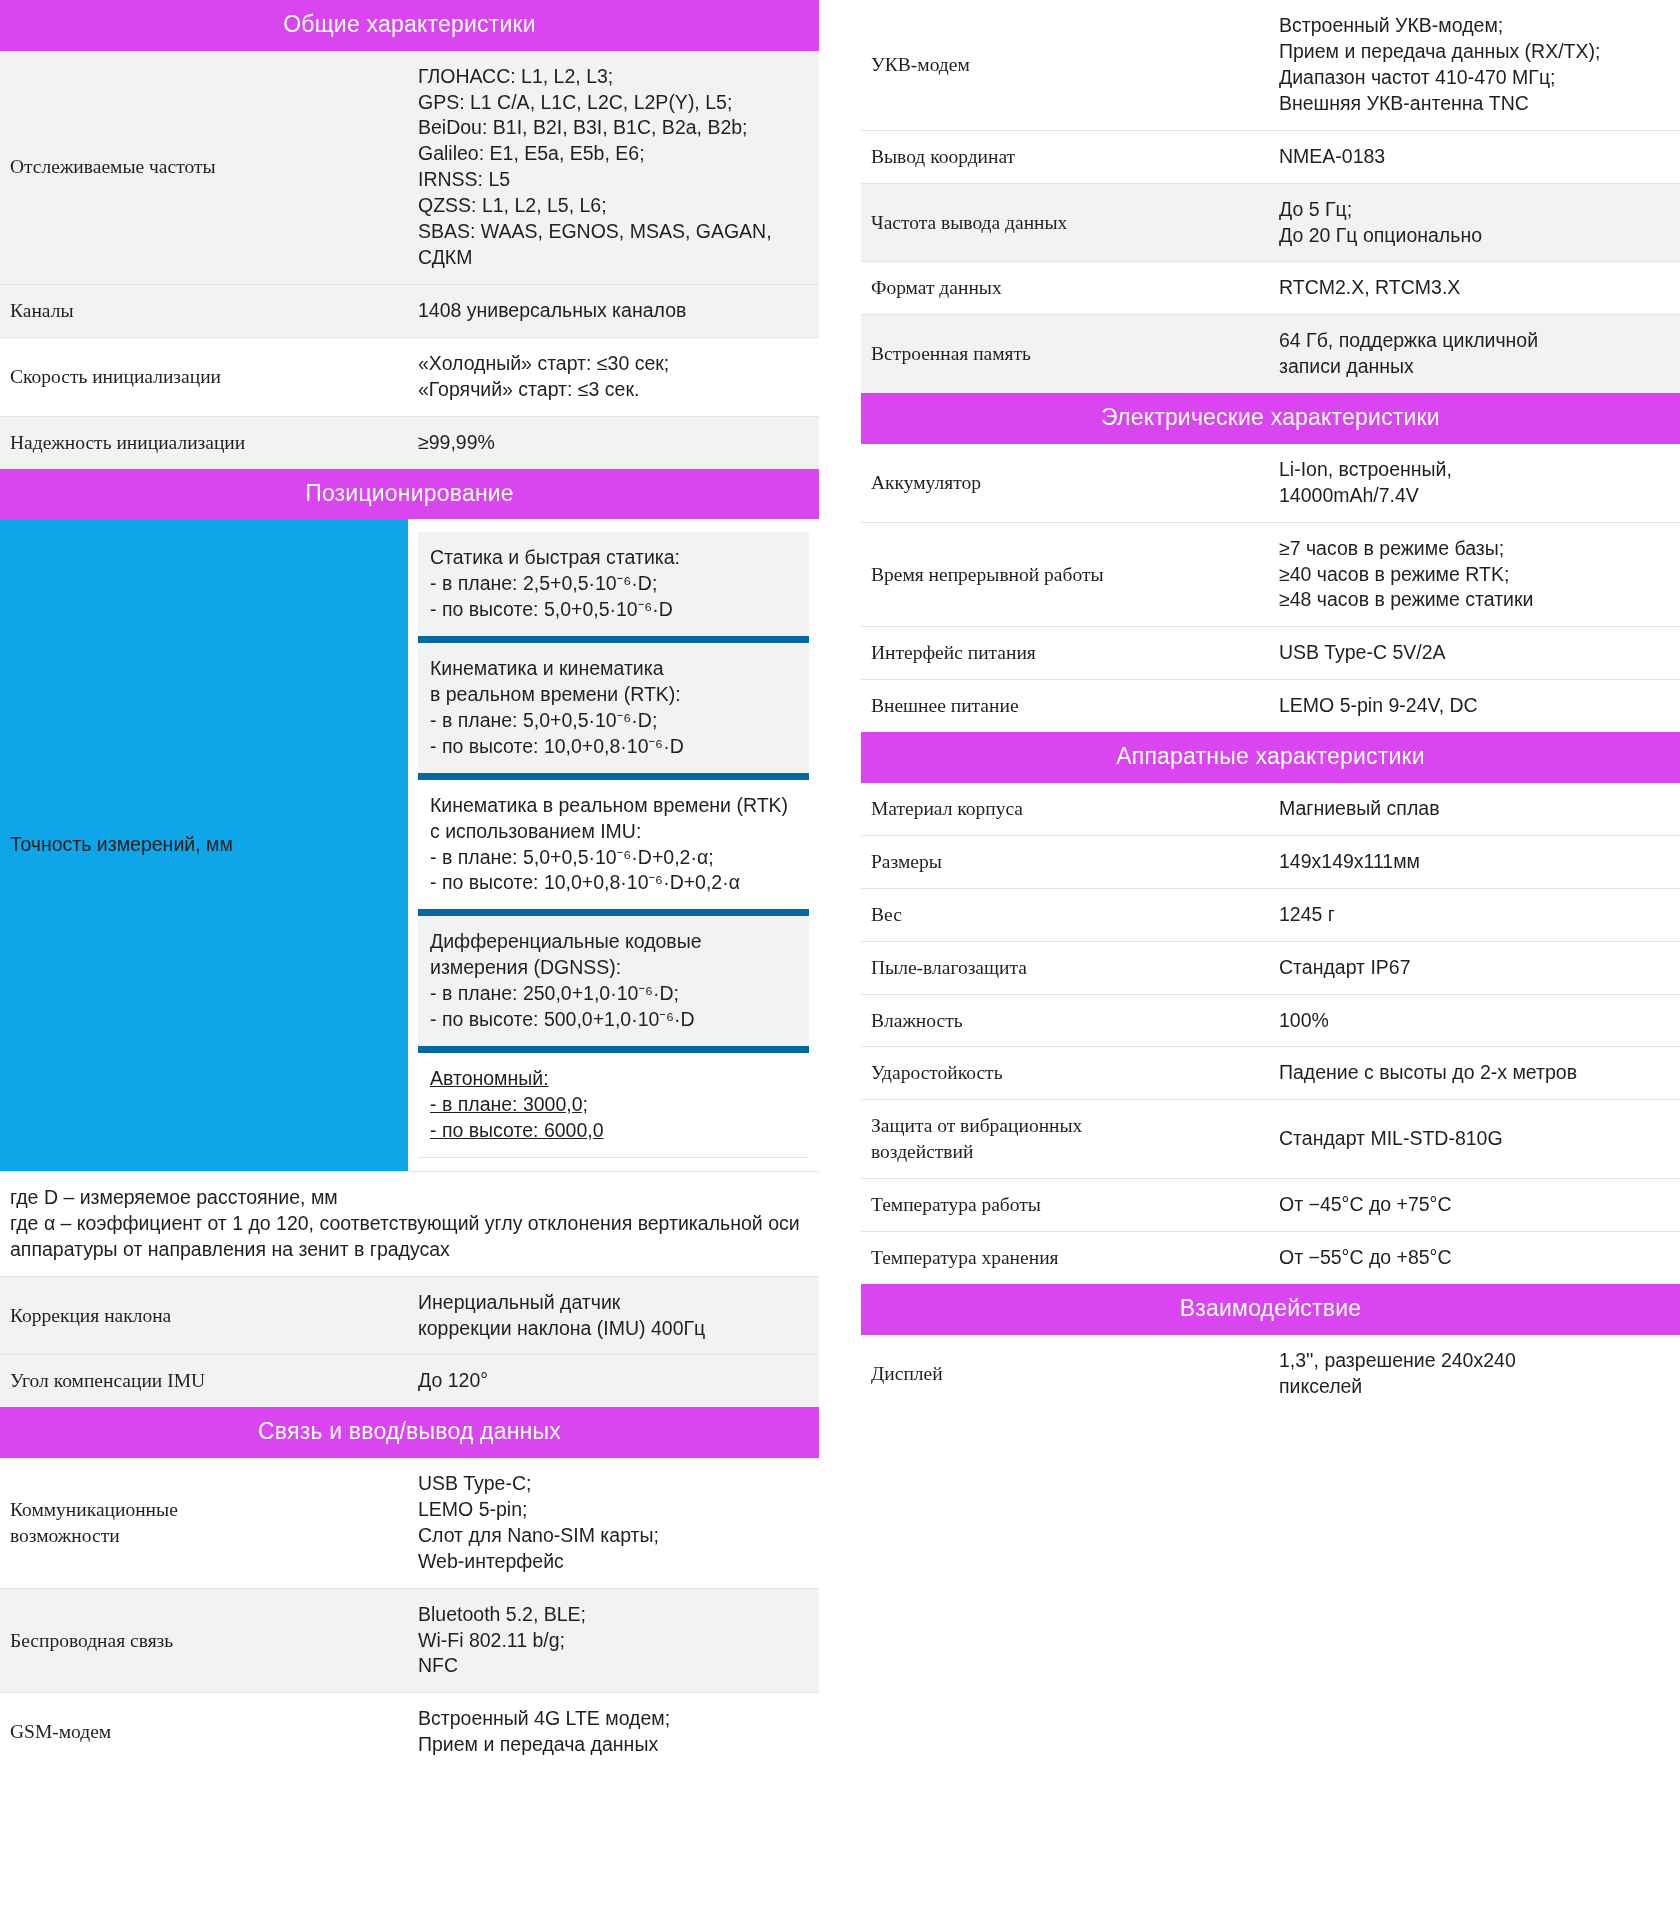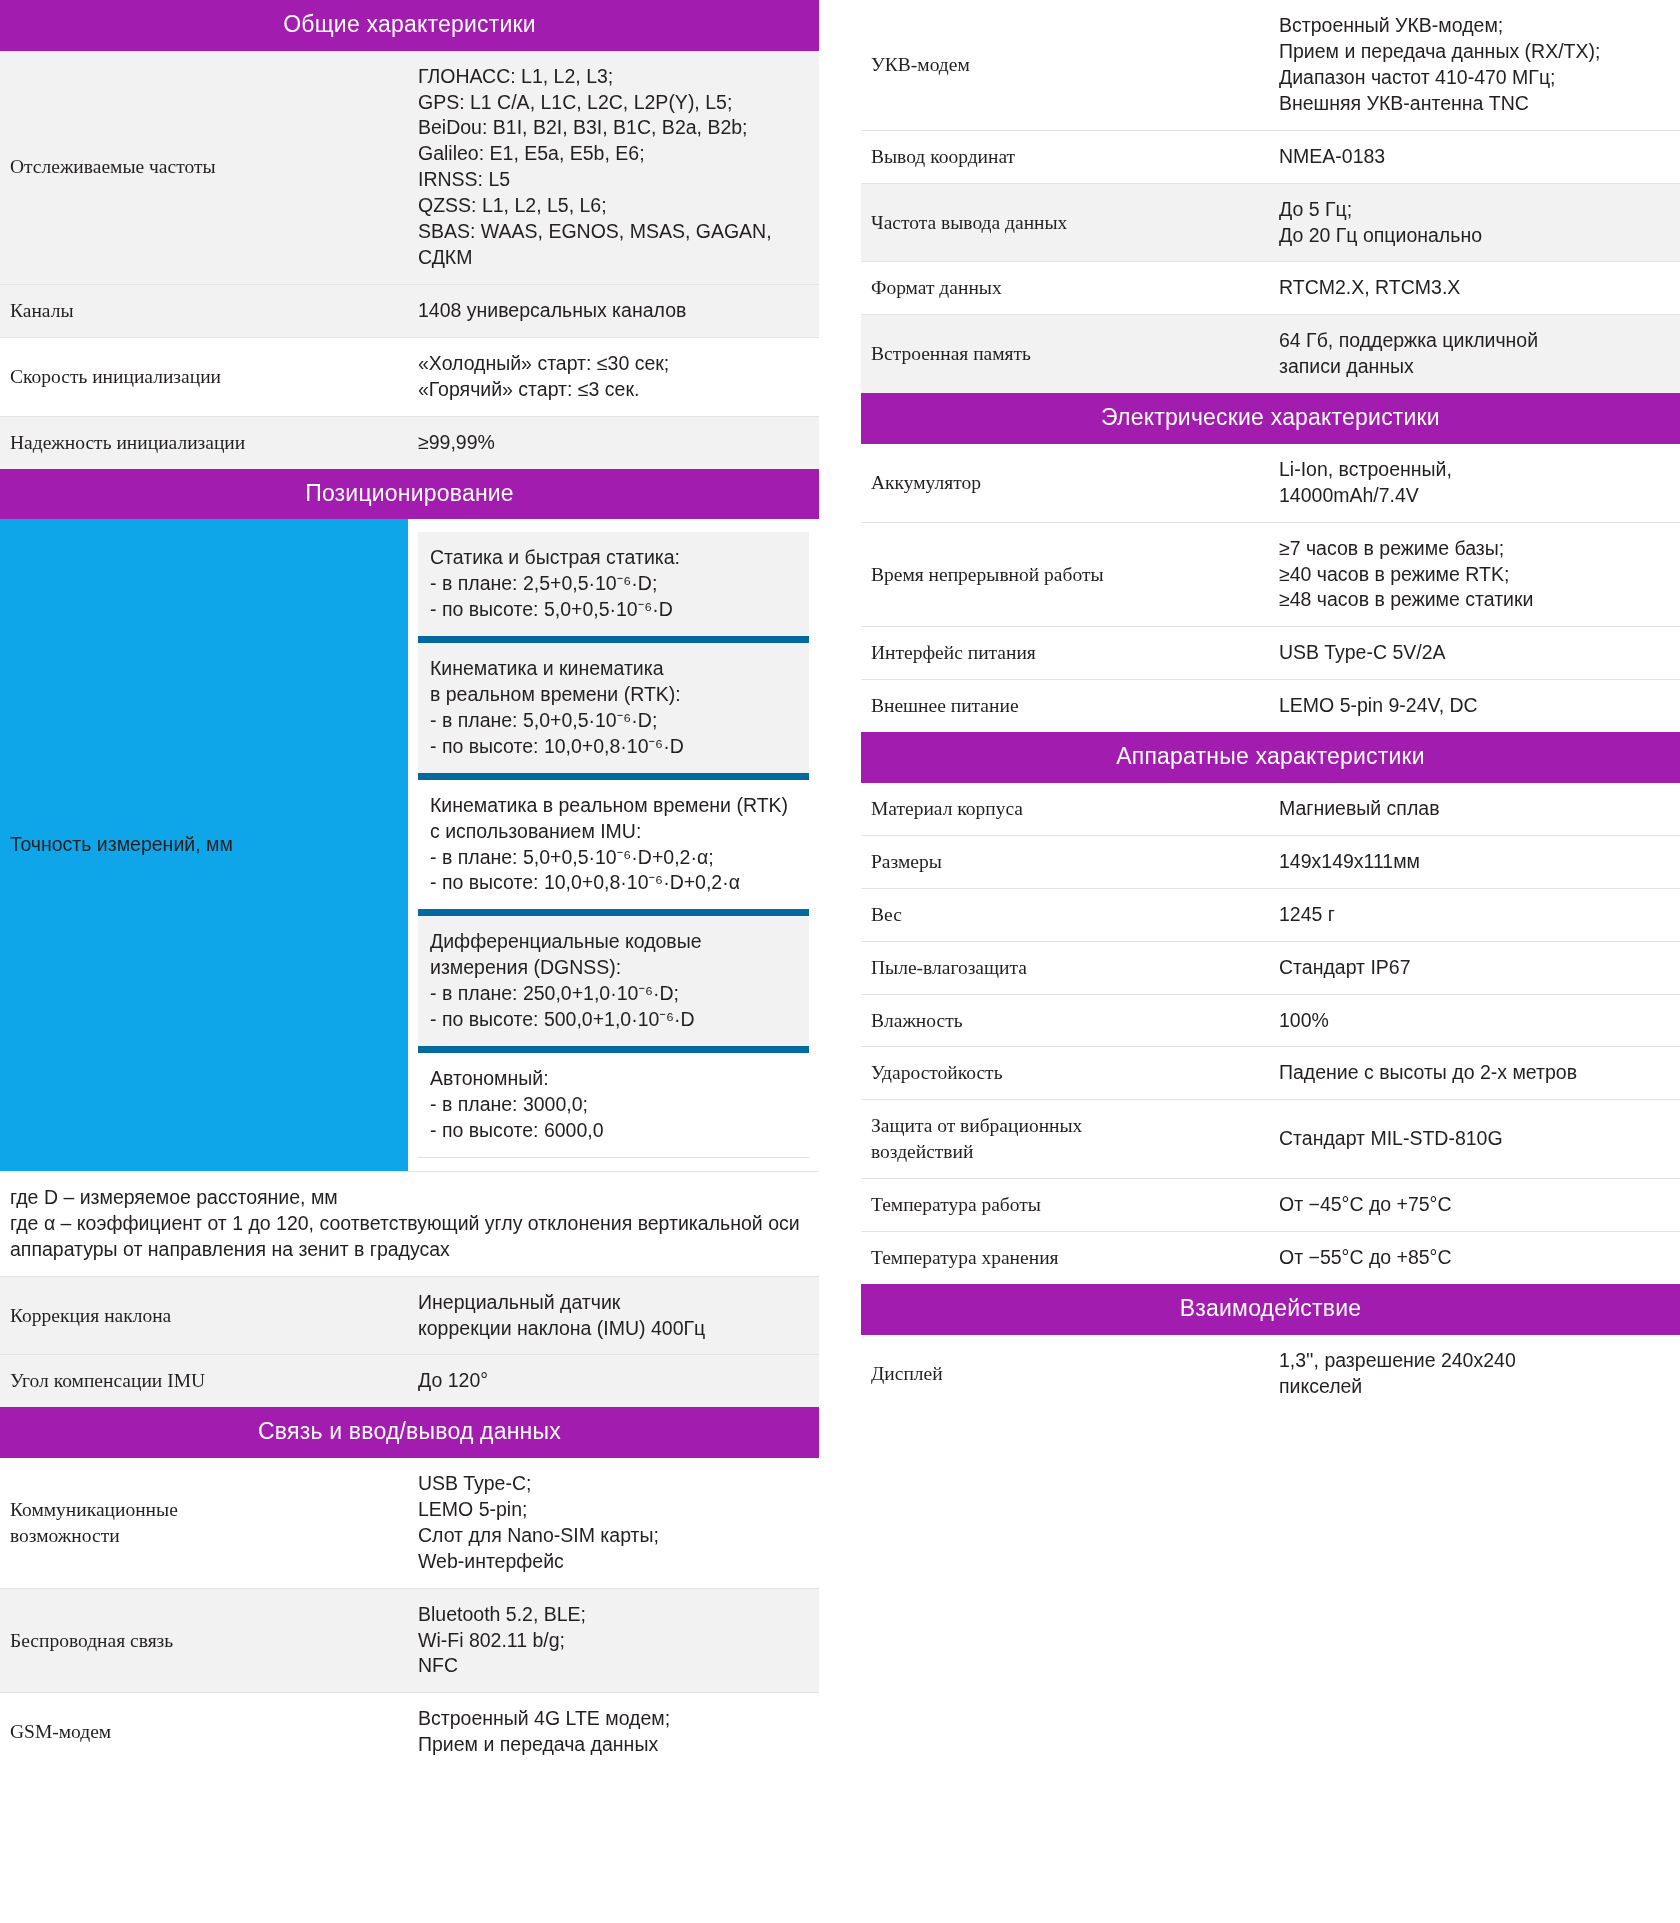--- a/index.html
+++ b/index.html
@@ -51,35 +51,35 @@
     width: 411px;
     padding-left: 12px;
   }
   tr.shaded td {
     background: #f2f2f2;
   }
   tr.plain td {
     background: #ffffff;
   }
   tr.section td {
-    background: #a21caf;
+    background: #d946ef;
     color: #ffffff;
     text-align: center;
     font-size: 23px;
     padding: 9px 0 11px 0;
     border-bottom: none;
     letter-spacing: 0.2px;
   }
   tr.noborder td { border-bottom: none; }
   .block {
     padding: 13px 10px 13px 12px;
     border-bottom: 7px solid #0369a1;
     line-height: 1.33;
   }
-  .block:last-child { border-bottom: 1px solid #e3e3e3; }
+  .block:last-child { border-bottom: 1px solid #e3e3e3; text-decoration: underline; }
   .block.shade { background: #f2f2f2; }
   .block.white { background: #ffffff; }
 
   td.k-span {
     vertical-align: middle;
     background: #0ea5e9;
     padding: 13px 10px 13px 10px;
     border-bottom: 1px solid #e3e3e3;
   }
   td.v-span {

